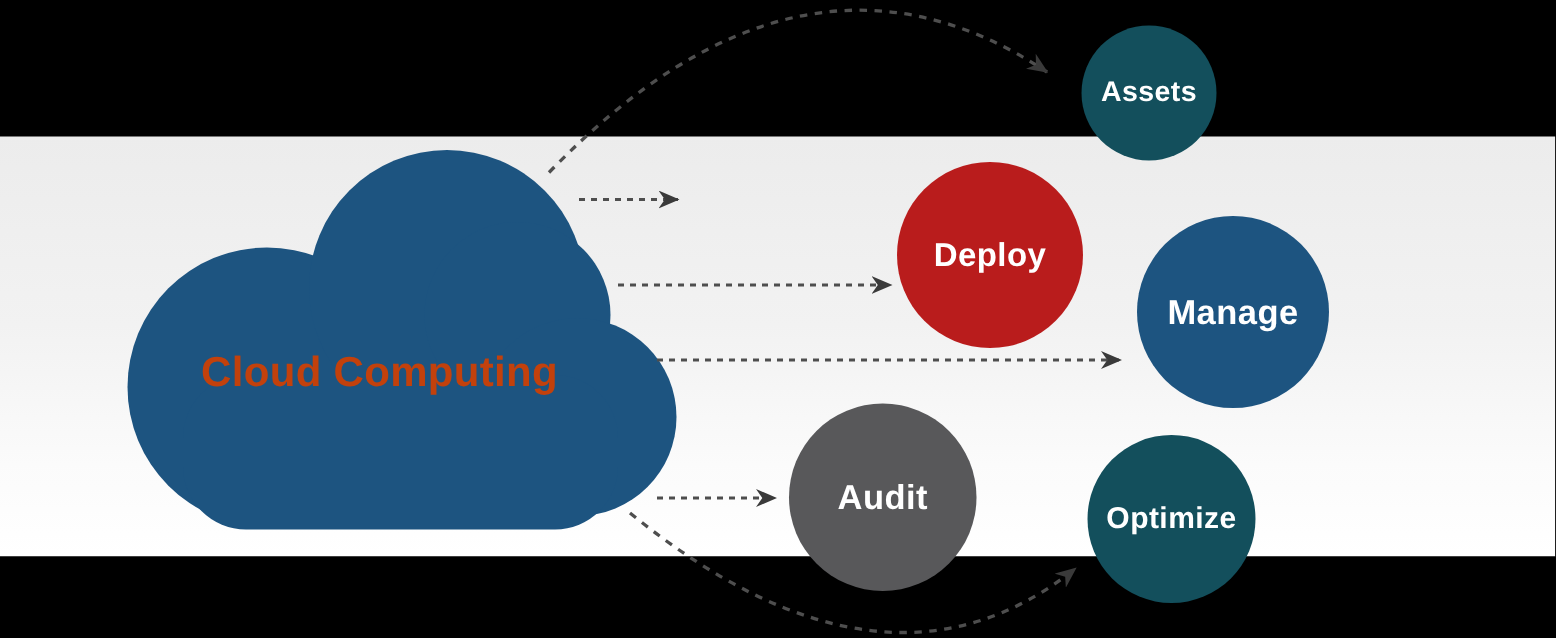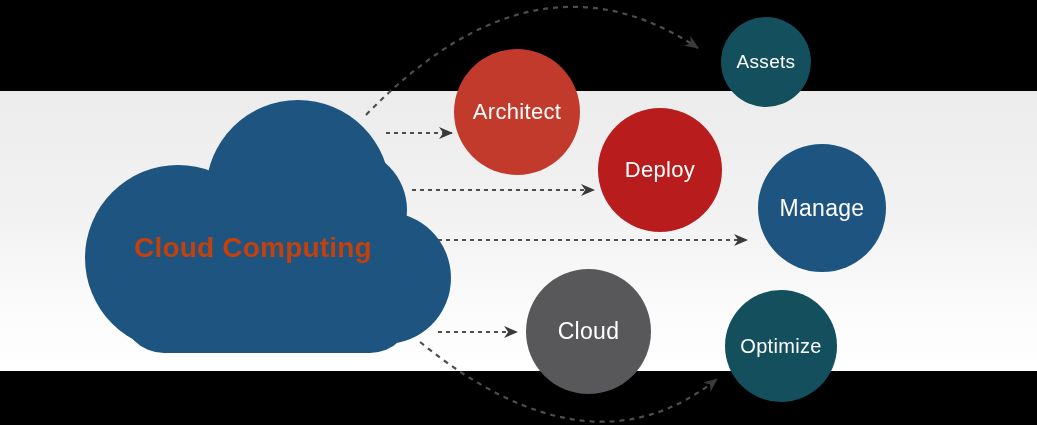--- a/index.html
+++ b/index.html
@@ -26,21 +26,21 @@
     position:absolute;left:103px;top:229px;width:300px;height:38px;
     display:flex;align-items:center;justify-content:center;
     color:#c2410c;font-size:28px;font-weight:bold;letter-spacing:.2px;
     pointer-events:none;
   }
 
   
   .node{
     position:absolute;border-radius:50%;
     display:flex;align-items:center;justify-content:center;
-    color:#fff;font-size:22px;font-weight:400;letter-spacing:.3px;
+    color:#fff;font-size:22px;font-weight:700;letter-spacing:.3px;
   }
   .node.architect{left:454px;top:49px;width:126px;height:126px;}
   .node.assets{left:721px;top:17px;width:90px;height:90px;font-size:19px;}
   .node.deploy{left:598px;top:108px;width:124px;height:124px;}
   .node.manage{left:758px;top:144px;width:128px;height:128px;font-size:23px;}
   .node.audit{left:526px;top:269px;width:125px;height:125px;font-size:23px;}
   .node.optimize{left:725px;top:290px;width:112px;height:112px;font-size:20px;}
 
   .conn{fill:none;stroke:#4e4e4e;stroke-width:2;}
   .conn.arc{stroke-dasharray:5 5;stroke-width:2.2;}
@@ -76,29 +76,26 @@
     <path class="conn line" d="M 438 240 H 747" marker-end="url(#ah)"></path>
     <path class="conn line" d="M 438 332 H 517" marker-end="url(#ah)"></path>
     <path class="conn arc" d="M 420 342 Q 590 480 717 379" marker-end="url(#ah)"></path>
   </svg>
 
   <div class="cloud-label">Cloud Computing</div>
 
   <div class="node assets" style="background-color: rgb(19, 79, 92);">
     <span>Assets</span>
   </div>
-  <div class="node architect" style="background-color: rgb(193, 58, 43);">
-    <span>Architect</span>
-  </div>
   <div class="node deploy" style="background-color: #b91c1c;">
     <span>Deploy</span>
   </div>
   <div class="node manage" style="background-color: rgb(29, 84, 128); text-align: center;">
     <span>Manage</span>
   </div>
   <div class="node audit" style="background-color: rgb(88, 88, 90);">
-    <span>Cloud</span>
+    <span>Audit</span>
   </div>
   <div class="node optimize" style="background-color: rgb(19, 79, 92);">
     <span>Optimize</span>
   </div>
 
 </div>
 
 </body></html>

